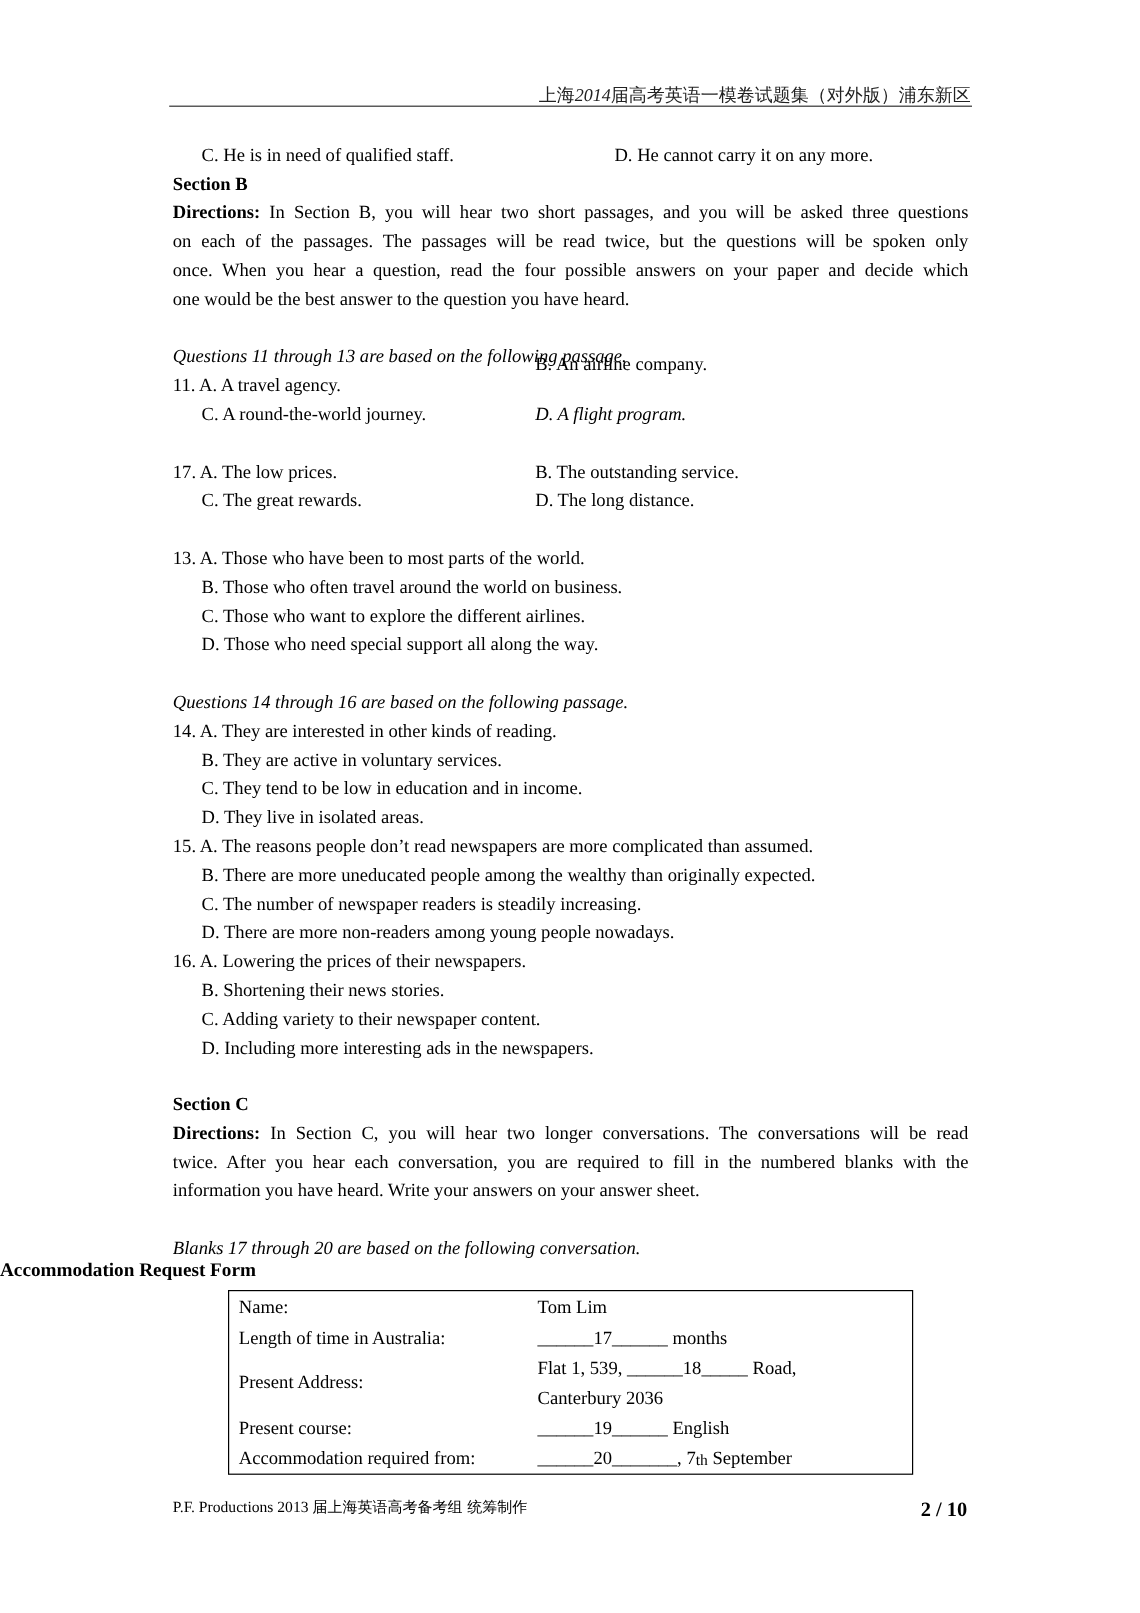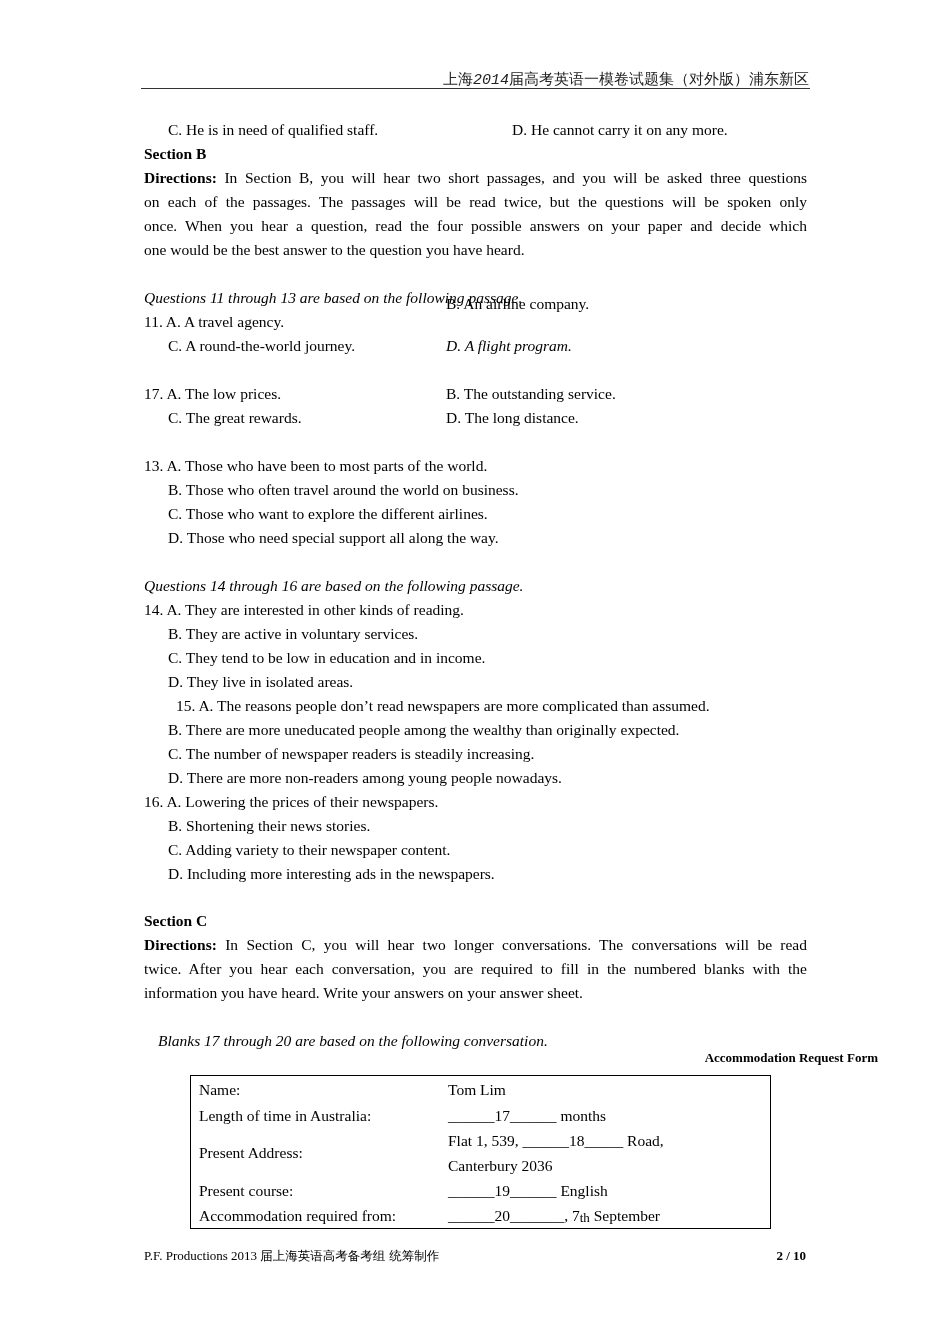--- a/index.html
+++ b/index.html
@@ -5,52 +5,51 @@
   html, body { margin: 0; padding: 0; background: #ffffff; }
   body {
     width: 950px; height: 1344px; position: relative; overflow: hidden;
     font-family: "Liberation Serif", "DejaVu Serif", serif;
     color: #000; font-size: 15.5px;
   }
   .header-text {
     position: absolute; right: 141px; top: 70px; font-size: 15px; color: #222;
     font-family: "DejaVu Sans", sans-serif; letter-spacing: 0;
   }
-  .header-text .yr { font-family: Liberation Mono, monospace; font-style: italic; }
+  .header-text .yr { font-family: Liberation Serif, serif; font-style: italic; }
   .header-rule {
     position: absolute; left: 141px; top: 88px; width: 669px; height: 0;
     border-top: 1.5px solid #333;
   }
   .line { position: absolute; left: 144px; white-space: nowrap; line-height: 24px; }
   .bold { font-weight: bold; }
   .ital { font-style: italic; }
   .para {
     position: absolute; left: 144px; width: 663px; line-height: 24px;
     text-align: justify;
   }
   .para .l { display: block; text-align: justify; text-align-last: justify; white-space: nowrap; }
   .para .l.last { text-align-last: left; }
   .opt { position: absolute; white-space: nowrap; line-height: 24px; }
   .form-title {
-    position: absolute; left: 0; width: 878px; top: 1050px; text-align: right;
-    font-weight: bold; font-size: 13px;
+    position: absolute; left: 0; width: 878px; top: 1050px; text-align: left;
+    font-weight: bold; font-size: 16px;
   }
   .form-box {
     position: absolute; left: 190px; top: 1075px; width: 569px; height: 152px;
     border: 1.5px solid #000;
-    padding-left: 10px;
   }
   .frow { position: absolute; white-space: nowrap; font-size: 15.5px; }
   .footer-left {
     position: absolute; left: 144px; top: 1248px; font-size: 13px;
     font-family: "Liberation Serif", serif;
   }
   .footer-left .cn { font-family: "DejaVu Sans", sans-serif; font-size: 12.5px; }
   .footer-right {
-    position: absolute; right: 144px; top: 1248px; font-size: 13px; font-weight: bold;
+    position: absolute; right: 144px; top: 1248px; font-size: 17px; font-weight: bold;
   }
   sup.small { font-size: 13px; vertical-align: -1px; }
 </style>
 </head>
 <body>
 
 <div class="header-text">
   <span>上海</span><span class="yr">2014</span><span>届高考英语一模卷试题集（对外版）浦东新区</span>
 </div>
 <div class="header-rule"></div>
@@ -83,38 +82,38 @@
 <div class="opt" style="left:168px; top:502px;text-align:right;">C. Those who want to explore the different airlines.</div>
 <div class="opt" style="left:168px; top:526px;">D. Those who need special support all along the way.</div>
 
 <div class="line ital" style="top:574px;">Questions 14 through 16 are based on the following passage.</div>
 
 <div class="opt" style="left:144px; top:598px;"><span>14.</span> <span>A. They are interested in other kinds of reading.</span></div>
 <div class="opt" style="left:168px; top:622px;">B. They are active in voluntary services.</div>
 <div class="opt" style="left:168px; top:646px;">C. They tend to be low in education and in income.</div>
 <div class="opt" style="left:168px; top:670px;">D. They live in isolated areas.</div>
 
-<div class="opt" style="left:144px; top:694px;margin-left:32px;"><span>15.</span> <span>A. The reasons people don’t read newspapers are more complicated than assumed.</span></div>
+<div class="opt" style="left:144px; top:694px;"><span>15.</span> <span>A. The reasons people don’t read newspapers are more complicated than assumed.</span></div>
 <div class="opt" style="left:168px; top:718px;">B. There are more uneducated people among the wealthy than originally expected.</div>
 <div class="opt" style="left:168px; top:742px;text-align:center;">C. The number of newspaper readers is steadily increasing.</div>
 <div class="opt" style="left:168px; top:766px;">D. There are more non-readers among young people nowadays.</div>
 
 <div class="opt" style="left:144px; top:790px;"><span>16.</span> <span>A. Lowering the prices of their newspapers.</span></div>
 <div class="opt" style="left:168px; top:814px;">B. Shortening their news stories.</div>
 <div class="opt" style="left:168px; top:838px;">C. Adding variety to their newspaper content.</div>
 <div class="opt" style="left:168px; top:862px;">D. Including more interesting ads in the newspapers.</div>
 
 <div class="line bold" style="top:909px;">Section C</div>
 <div class="para" style="top:933px;">
   <span class="l"><b>Directions:</b><span> In Section C, you will hear two longer conversations. The conversations will be read</span></span>
   <span class="l">twice. After you hear each conversation, you are required to fill in the numbered blanks with the</span>
   <span class="l last">information you have heard. Write your answers on your answer sheet.</span>
 </div>
 
-<div class="line ital" style="top:1029px;margin-left:14px;">Blanks 17 through 20 are based on the following conversation.</div>
+<div class="line ital" style="top:1029px;">Blanks 17 through 20 are based on the following conversation.</div>
 
 <div class="form-title">Accommodation Request Form</div>
 
 <div class="form-box">
   <div class="frow" style="left:8px; top:5px;">Name:</div>
   <div class="frow" style="left:257px; top:5px;">Tom Lim</div>
 
   <div class="frow" style="left:8px; top:31px;">Length of time in Australia:</div>
   <div class="frow" style="left:257px; top:31px;">______17______ months</div>
 

